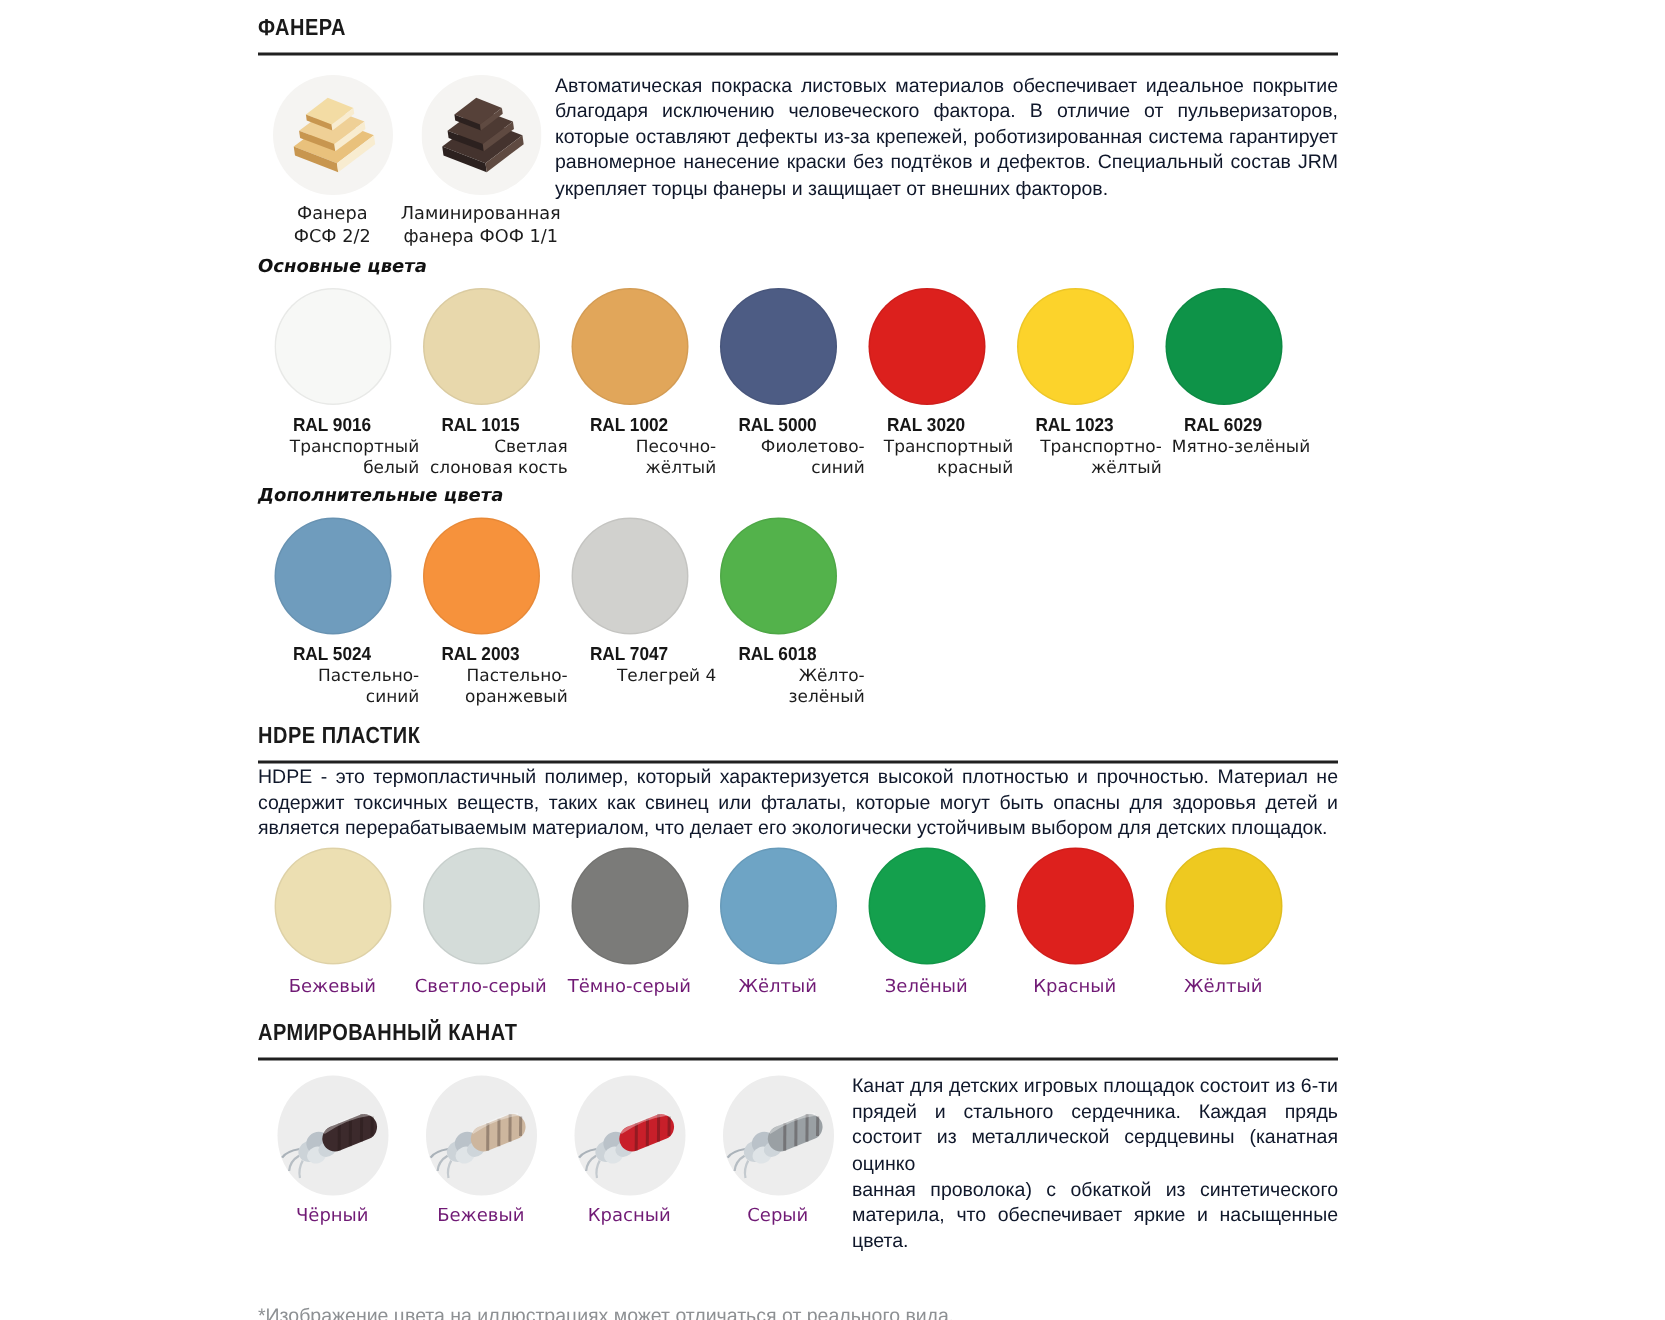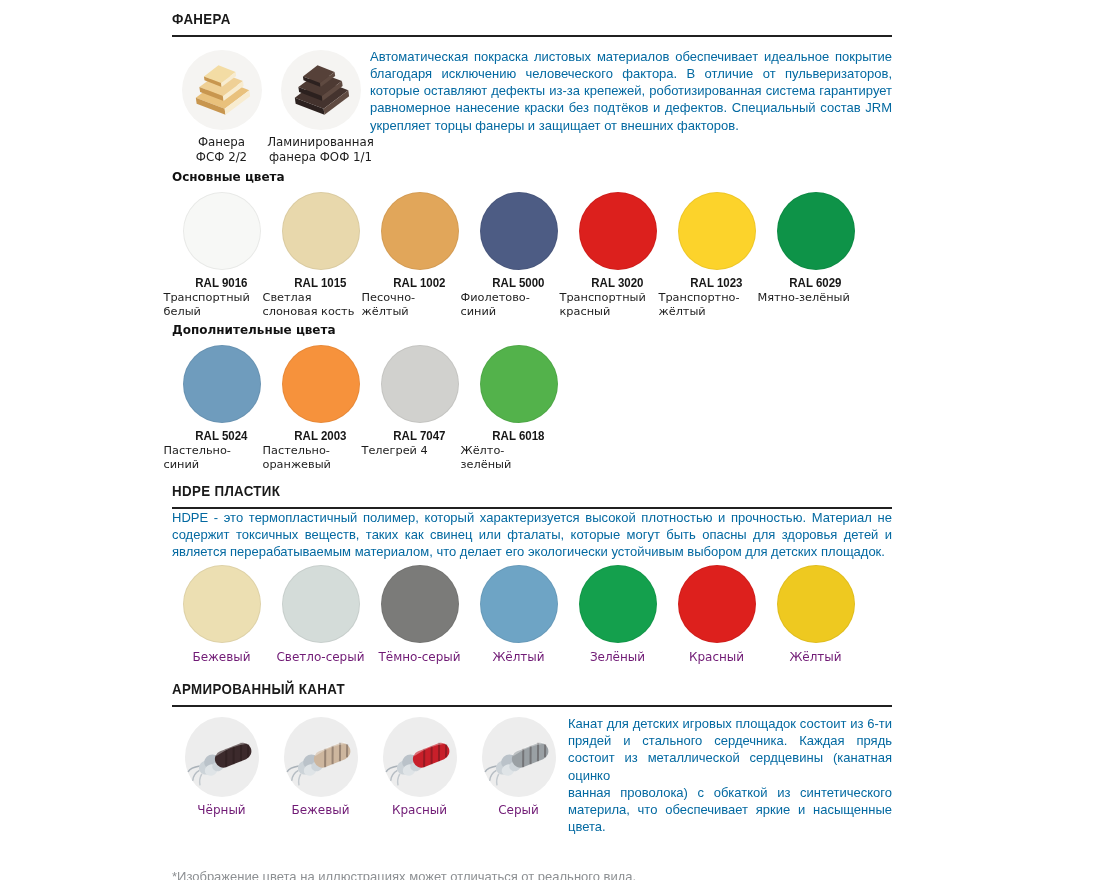--- a/index.html
+++ b/index.html
@@ -5,41 +5,41 @@
   html,body{margin:0;padding:0;background:#ffffff;}
   .page{position:relative;width:978px;height:880px;background:#fff;overflow:hidden;
         font-family:"Liberation Sans",sans-serif;}
   .content{position:absolute;left:172px;top:0;width:720px;}
 
   .section-title{margin:0;padding:0;font-family:"Liberation Sans",sans-serif;font-weight:bold;
         font-size:15.5px;color:#1a1a1a;letter-spacing:.4px;transform:scaleX(.86);
         transform-origin:left center;white-space:nowrap;}
   .rule{border:none;border-top:2px solid #202020;margin:7px 0 0 0;}
 
-  .desc{font-size:13px;line-height:1.32;color:#0369a1;text-align:justify;}
+  .desc{font-size:13px;line-height:1.32;color:#0f172a;text-align:justify;}
 
   
   .plywood-row{display:flex;margin-top:11px;}
   .figs{width:198px;display:flex;flex-shrink:0;}
   .fig-col{width:99px;display:flex;flex-direction:column;align-items:center;}
   .fig-caption{margin-top:3px;font-family:"DejaVu Sans",sans-serif;font-size:11.8px;
         color:#1c1c1c;text-align:center;line-height:1.3;white-space:pre-line;width:126px;}
   .desc-plywood{flex:1;margin-top:-3px;}
 
   
   .colors-title{margin:4px 0 0 0;font-family:"DejaVu Sans",sans-serif;font-weight:700;
-        font-size:12px;color:#111;}
+        font-size:12px;color:#111;font-style:italic;}
   .swatch-row{display:flex;margin-top:8px;}
   .swatch{width:99px;display:flex;flex-direction:column;align-items:center;}
   .circle{width:78px;height:78px;border-radius:50%;
         box-shadow:inset 0 0 0 1px rgba(0,0,0,.06);}
   .code{margin-top:6px;font-weight:bold;font-size:12.5px;color:#161616;
         transform:scaleX(.92);white-space:nowrap;}
   .cname{margin-top:1px;font-family:"DejaVu Sans",sans-serif;font-size:11.3px;color:#1c1c1c;
-        text-align:left;line-height:1.24;white-space:pre-line;width:116px;}
+        text-align:right;line-height:1.24;white-space:pre-line;width:116px;}
   .hdpe-label{margin-top:7px;font-family:"DejaVu Sans",sans-serif;font-size:12px;color:#701a75;}
 
   .mt-hdpe{margin-top:10px;}
   .desc-hdpe{margin-top:5px;}
   .row-hdpe{margin-top:5px;}
   .mt-rope{margin-top:16px;}
 
   
   .rope-row{display:flex;margin-top:8px;}
   .rope-figs{width:396px;display:flex;flex-shrink:0;}

